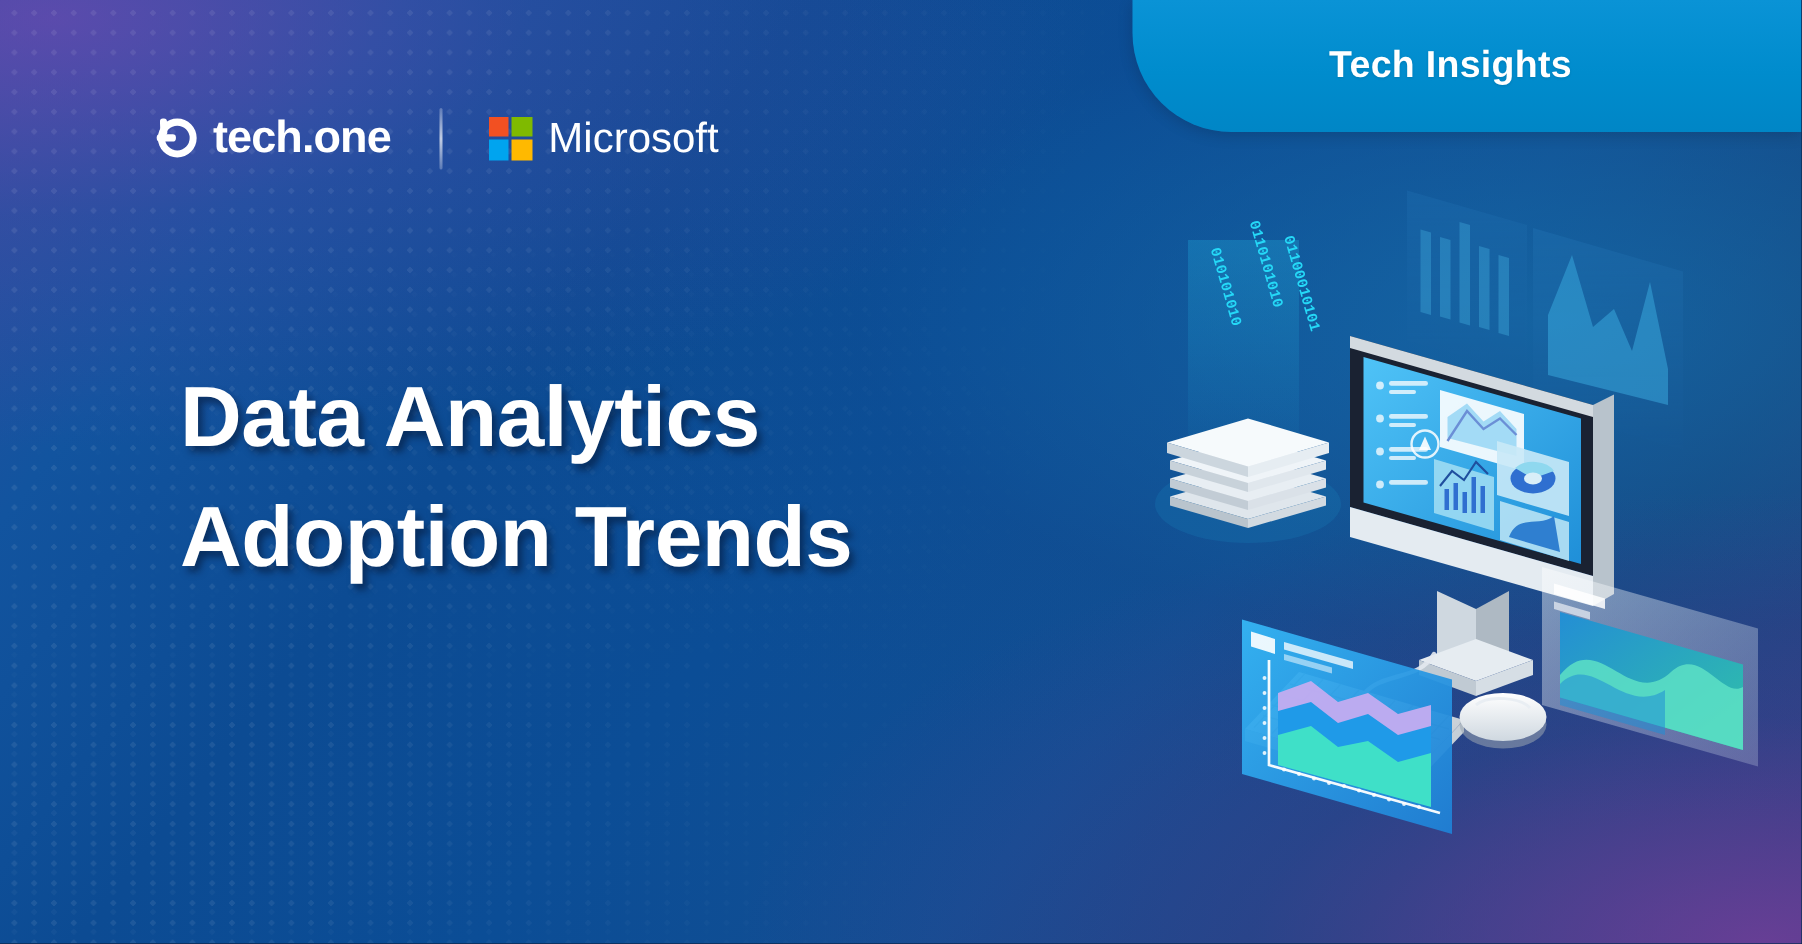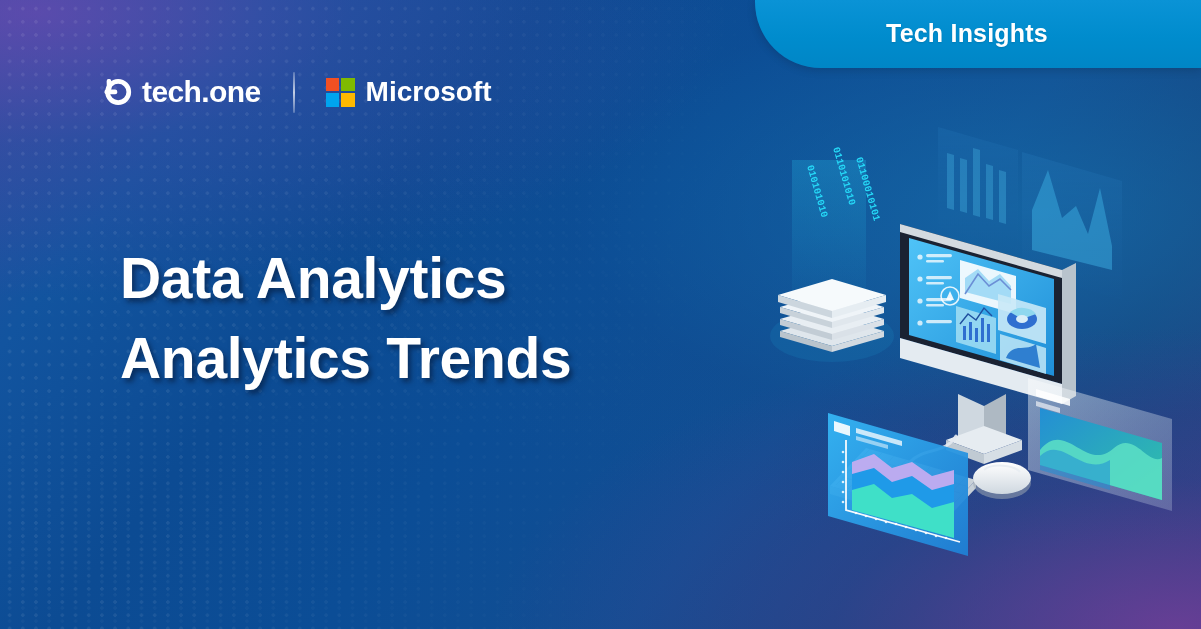--- a/index.html
+++ b/index.html
@@ -33,42 +33,42 @@
             mask-image:radial-gradient(60% 45% at 8% 88%, rgba(0,0,0,0.55) 0%, rgba(0,0,0,0) 70%);
   }
   .dots.title-band{
     background-position:6px 5px;
     -webkit-mask-image:radial-gradient(45% 38% at 30% 48%, rgba(0,0,0,0.5) 0%, rgba(0,0,0,0) 72%);
             mask-image:radial-gradient(45% 38% at 30% 48%, rgba(0,0,0,0.5) 0%, rgba(0,0,0,0) 72%);
   }
 
   
   .ribbon{
-    position:absolute; top:0; left:755px; width:446px; height:68px;
+    position:absolute; top:0; left:755px; width:446px; height:88px;
     background:linear-gradient(180deg,#0a93d6 0%,#008ccd 55%,#0086c6 100%);
     border-bottom-left-radius:66px;
     display:flex; align-items:center; justify-content:center;
     box-shadow:0 2px 10px rgba(0,0,0,0.16);
   }
   .ribbon-label{
     color:#ffffff; font-size:25px; font-weight:bold; letter-spacing:0.2px;
     padding-right:22px; padding-bottom:2px;
     text-shadow:0 1px 2px rgba(0,0,0,0.12);
   }
 
   
   .logo-row{ position:absolute; left:103px; top:68px; display:flex; align-items:center; height:48px; }
   .techone{ display:flex; align-items:flex-start; }
   .techone-mark{ width:30px; height:30px; margin-right:9px; flex:none; }
   .techone-word{ color:#fff; font-size:30px; font-weight:600; letter-spacing:-0.6px; line-height:1; }
   .divider{ width:2px; height:41px; background:linear-gradient(180deg,rgba(255,255,255,.25),rgba(255,255,255,.72),rgba(255,255,255,.25)); margin:0 31px 0 32px; border-radius:1px; }
   .msft{ display:flex; align-items:center; }
   .msft-grid{ width:29px; height:29px; display:grid; grid-template-columns:1fr 1fr; grid-template-rows:1fr 1fr; gap:2.6px; margin-right:11px; flex:none; }
   .msft-grid i{ display:block; }
-  .msft-word{ color:#fff; font-size:28px; font-weight:700; letter-spacing:0px; line-height:1; }
+  .msft-word{ color:#fff; font-size:28px; font-weight:400; letter-spacing:0px; line-height:1; }
 
   
   .headline{
     position:absolute; left:104px; top:238px; width:660px;
     color:#ffffff; font-size:57px; font-weight:bold; line-height:80px;
     letter-spacing:-0.3px;
     text-shadow:3px 4px 5px rgba(3,18,45,0.52);
     margin-left:16px;
   }
   .headline .ln{ display:block; white-space:nowrap; }
@@ -113,21 +113,21 @@
         <i style="background:#00a4ef"></i>
           <i style="background:#ffb900"></i>
       </span>
       <span class="msft-word">Microsoft</span>
     </div>
 
   </div>
 
   <h1 class="headline">
     <span class="ln">Data Analytics</span>
-    <span class="ln">Analytics Trends</span>
+    <span class="ln">Adoption Trends</span>
   </h1>
 
   <div class="illo">
     <svg viewBox="0 0 420 470" aria-hidden="true">
       <defs>
         <linearGradient id="gScreen" x1="0" y1="0" x2="1" y2="1">
           <stop offset="0" stop-color="#4fc3f7"></stop>
             <stop offset="1" stop-color="#1f8fd8"></stop>
         </linearGradient>
         <linearGradient id="gPanelBg" x1="0" y1="0" x2="0" y2="1">

